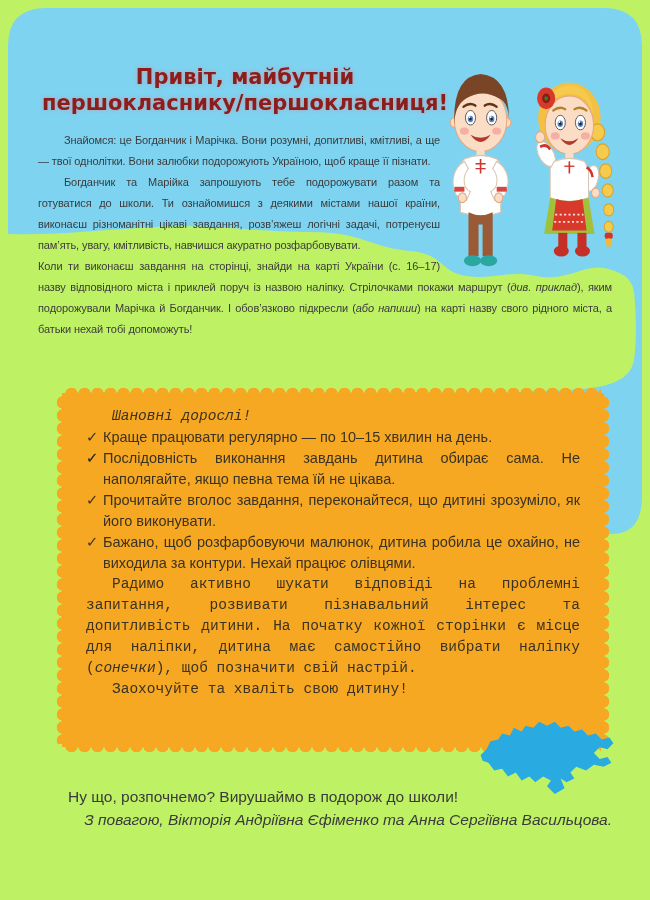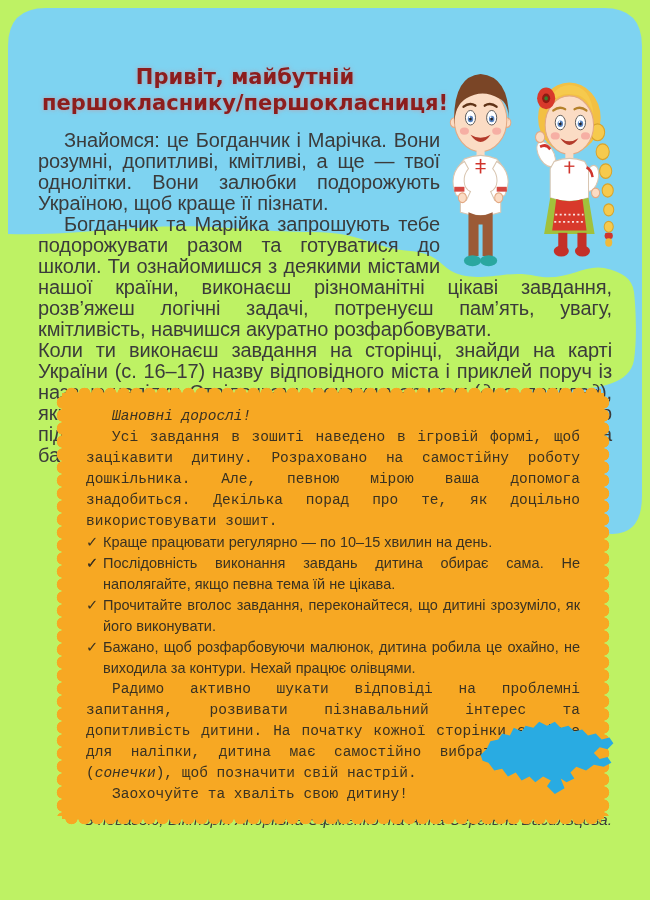--- a/index.html
+++ b/index.html
@@ -18,21 +18,21 @@
   }
   .title {
     width:414px; text-align:center;
     font-family:"DejaVu Sans", sans-serif;
     font-weight:bold; font-size:21px; line-height:26px;
     color:#8c1d1d;
     text-shadow:0 0 4px rgba(240,120,120,.55);
     margin-bottom:14px;
   }
   .intro p {
-    font-size:20px; line-height:21px; text-align:justify;
+    font-size:11px; line-height:21px; text-align:justify;
     letter-spacing:-0.1px;
   }
   .indent { text-indent:26px; }
   .art-spacer { float:right; width:172px; height:145px; }
   .ital { font-style:italic; }
   
   .note {
     position:absolute; z-index:3;
     left:62px; top:393px; width:542px; min-height:354px;
     background:#f7a823;
@@ -191,21 +191,20 @@
       <p class="indent">Знайомся: це Богданчик і Марічка. Вони розумні, допитливі, кмітливі, а ще — твої однолітки. Вони залюбки подорожують Україною, щоб краще її пізнати.</p>
       <p class="indent">Богданчик та Марійка запрошують тебе подорожувати разом та готуватися до школи. Ти ознайомишся з деякими містами нашої країни, виконаєш різноманітні цікаві завдання, розв’яжеш логічні задачі, потренуєш пам’ять, увагу, кмітливість, навчишся акуратно розфарбовувати.</p>
       <p><span>Коли ти виконаєш завдання на сторінці, знайди на карті України (с. 16–17) назву відповідного міста і приклей поруч із назвою наліпку. Стрілочками покажи маршрут (</span><span class="ital">див. приклад</span><span>), яким подорожували Марічка й Богданчик. І обов’язково підкресли (</span><span class="ital">або напиши</span><span>) на карті назву свого рідного міста, а батьки нехай тобі допоможуть!</span></p>
     </div>
   </div>
 
   <div class="note">
     <span class="scallop-l"></span>
     <span class="scallop-r"></span>
     <p class="salutation">Шановні дорослі!</p>
-    <p class="indent">Усі завдання в зошиті наведено в ігровій формі, щоб зацікавити дитину. Розраховано на самостійну роботу дошкільника. Але, певною мірою ваша допомога знадобиться. Декілька порад про те, як доцільно використовувати зошит.</p>
     <ul>
       <li><span class="check">✓</span><span>Краще працювати регулярно — по 10–15 хвилин на день.</span></li>
       <li><span class="check">✓</span></li>
       <li><span class="check">✓</span><span>Послідовність виконання завдань дитина обирає сама. Не наполягайте, якщо певна тема їй не цікава.</span></li>
       <li><span class="check">✓</span><span>Прочитайте вголос завдання, переконайтеся, що дитині зрозуміло, як його виконувати.</span></li>
       <li><span class="check">✓</span><span>Бажано, щоб розфарбовуючи малюнок, дитина робила це охайно, не виходила за контури. Нехай працює олівцями.</span></li>
     </ul>
     <p class="indent"><span>Радимо активно шукати відповіді на проблемні запитання, розвивати пізнавальний інтерес та допитливість дитини. На початку кожної сторінки є місце для наліпки, дитина має самостійно вибрати наліпку (</span><span class="ital">сонечки</span><span>), щоб позначити свій настрій.</span></p>
     <p class="indent">Заохочуйте та хваліть свою дитину!</p>
   </div>

